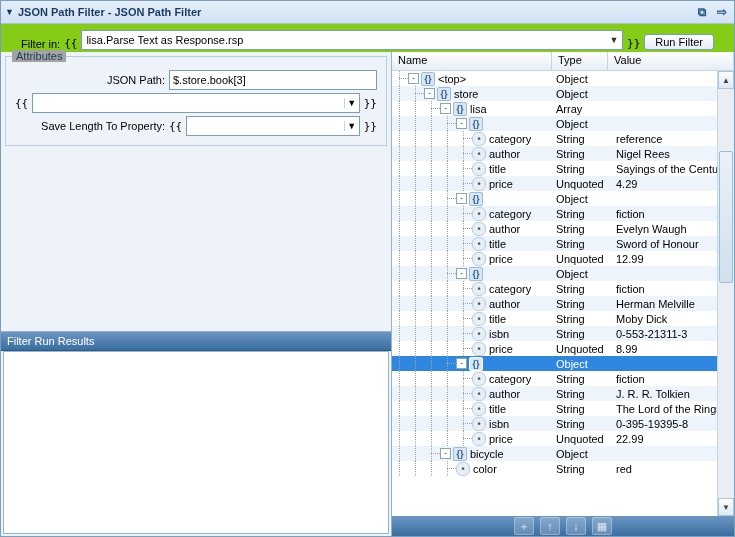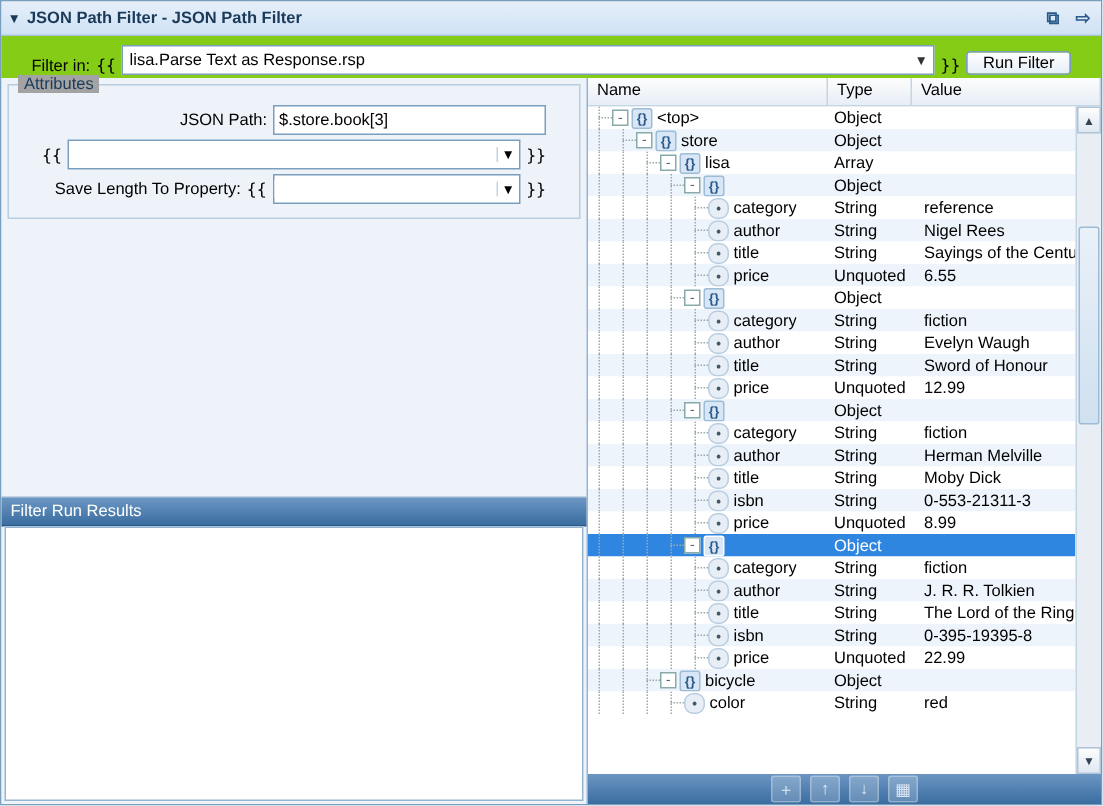--- a/index.html
+++ b/index.html
@@ -11,21 +11,21 @@
 .filterbar{height:24px;display:flex;align-items:flex-end;padding:2px 20px;gap:4px;background:#84cc16}
 .filterbar label{white-space:nowrap}
 .combo{flex:1;height:18px;display:flex;align-items:center;border:1px solid #7a9ebd;background:#fff;padding:0 2px}
 .combo input{flex:1;border:none;outline:none;font:inherit;height:14px}
 .combo .dd{width:12px;text-align:center;color:#333;font-size:9px;cursor:pointer}
 .btn{height:16px;padding:0 10px;border:1px solid #7a9ebd;background:linear-gradient(#fefefe,#e6eef7);border-radius:3px;cursor:pointer;font:inherit}
 .main{flex:1;display:flex;min-height:0}
 .left{width:390px;border-right:1px solid #94b4cf;display:flex;flex-direction:column;background:#eef3f9}
 .attr-group{margin:4px;border:1px solid #b8cde0;position:relative;padding:10px 6px 6px 6px;background:#eef3f9}
 .attr-group .legend{position:absolute;top:-7px;left:6px;background:#a3a3a3;padding:0 4px;color:#1a3a5a}
-.attr-row{display:flex;align-items:center;margin:3px 16px;gap:4px}
+.attr-row{display:flex;align-items:center;margin:3px 3px;gap:4px}
 .attr-row label{width:150px;text-align:right}
 .txt{flex:1;height:18px;border:1px solid #7a9ebd;background:#fff;padding:0 3px;font:inherit}
 .attr-combo{flex:1;height:18px;border:1px solid #7a9ebd;background:#fff;display:flex;align-items:center}
 .attr-combo input{flex:1;border:none;outline:none;font:inherit;padding:0 3px}
 .attr-combo .dd{width:14px;text-align:center;border-left:1px solid #c4d5e4;font-size:9px;cursor:pointer}
 .brace{font-family:monospace}
 .results-hdr{height:18px;background:linear-gradient(#6b96c3,#3a6da0);color:#fff;font-weight:normal;display:flex;align-items:center;padding:0 6px;border-top:1px solid #94b4cf;border-bottom:1px solid #2a5a8a}
 .results-body{flex:1;background:#fff;border:1px solid #94b4cf;margin:0 2px 2px 2px}
 .right{flex:1;display:flex;flex-direction:column;background:#fff;min-width:0}
 .cols{height:18px;display:flex;background:linear-gradient(#fdfdfd,#e7eef6);border-bottom:1px solid #c4d5e4}
@@ -209,21 +209,21 @@
               <div class="name">
                 <span class="ind"></span>
                 <span class="ind"></span>
                 <span class="ind"></span>
                 <span class="ind"></span>
                 <span class="ind h"></span>
                 <span class="ico prop">•</span>
                 <span class="lbl">price</span>
               </div>
               <div class="type">Unquoted</div>
-              <div class="value">6.55</div>
+              <div class="value">4.29</div>
             </div>
             <div class="row even">
               <div class="name">
                 <span class="ind"></span>
                 <span class="ind"></span>
                 <span class="ind"></span>
                 <span class="ind h"></span>
                 <span class="exp">-</span>
                 <span class="ico obj">{}</span>
                 <span class="lbl"></span>

